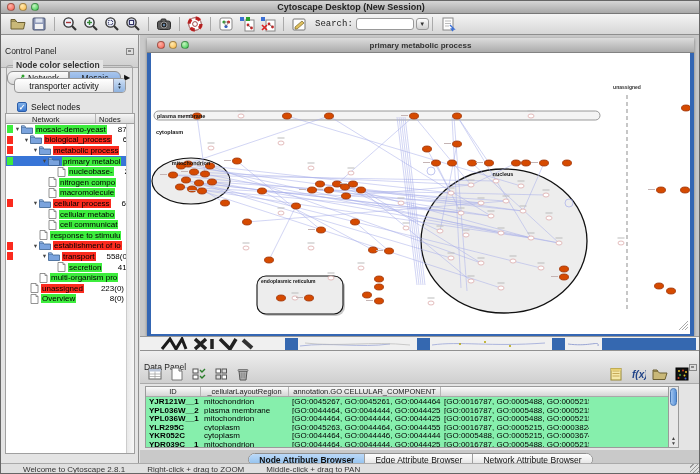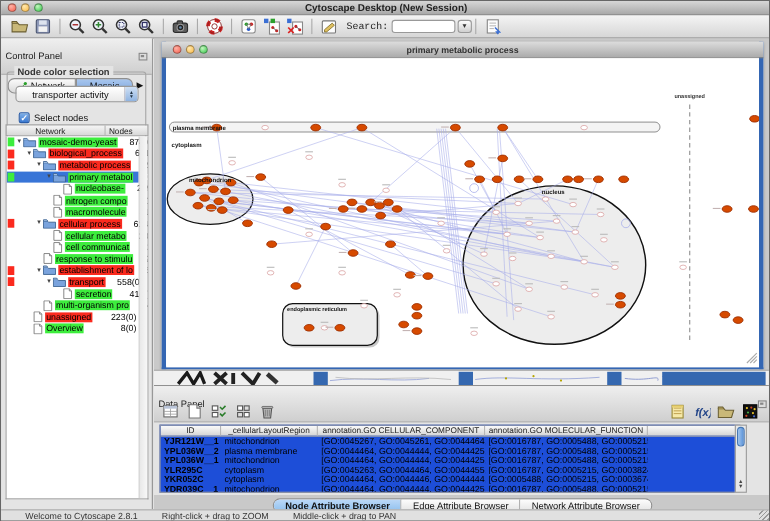--- a/index.html
+++ b/index.html
@@ -88,21 +88,21 @@
   #net-title{position:absolute;left:0;right:0;text-align:center;font-size:8px;font-weight:bold;color:#333;}
   #net-canvas{position:relative;width:539px;height:280px;background:#fff;overflow:hidden;}
 
   #mdi-strip{position:absolute;left:0;top:301px;width:561px;height:14px;overflow:hidden;background:#f0f0f0;border-top:1px solid #999;}
 
   
   #data-panel{position:absolute;left:0;top:315px;width:561px;height:100px;background:#e4e4e4;border-top:1px solid #909090;}
   #dp-toolbar{position:absolute;left:0;top:12px;width:561px;height:22px;display:flex;align-items:center;padding:0 6px;}
   .dp-icon{width:18px;height:18px;margin-right:4px;display:flex;align-items:center;justify-content:center;}
   .dp-right{margin-left:auto;display:flex;}
-  #dp-table{position:absolute;left:5px;top:35px;width:528px;height:62px;background:#1d4ed8;border:1px solid #9a9a9a;overflow:hidden;}
+  #dp-table{position:absolute;left:5px;top:35px;width:528px;height:62px;background:#86efac;border:1px solid #9a9a9a;overflow:hidden;}
   #dp-header{display:flex;height:10px;background:linear-gradient(#fbfbfb,#d5d5d5);border-bottom:1px solid #a8a8a8;font-size:7.5px;color:#222;}
   #dp-header div{border-right:1px solid #b5b5b5;text-align:center;overflow:hidden;white-space:nowrap;flex:none;}
   .dp-row{display:flex;height:8.6px;font-size:8px;color:#000;white-space:nowrap;}
   .dp-row div{overflow:hidden;flex:none;padding-left:3px;}
   .dp-row .c0{font-weight:bold;}
   #dp-vscroll{position:absolute;right:22px;top:35px;width:11px;height:62px;background:#e8e8e8;border:1px solid #9a9a9a;}
   #dp-vthumb{position:absolute;left:1px;top:1px;width:7px;height:18px;border-radius:4px;background:linear-gradient(90deg,#9fc4f0,#5b93d8);border:1px solid #4577b5;}
   .dp-varrows{position:absolute;left:0;bottom:1px;width:9px;font-size:5px;color:#444;text-align:center;line-height:5px;}
 
   
@@ -853,21 +853,20 @@
                   <circle cx="11.5" cy="12.5" r="1" fill="#4466cc"></circle>
                 </svg>
               </span>
             </span>
         </div>
         <div id="dp-table">
           <div id="dp-header">
               <div style="width: 55px;">ID</div>
               <div style="width: 88px;">_cellularLayoutRegion</div>
               <div style="width: 152px;">annotation.GO CELLULAR_COMPONENT</div>
-              <div style="width: 148px;">annotation.GO MOLECULAR_FUNCTION</div>
             </div>
           <div id="dp-rows">
               <div class="dp-row">
                 <div class="c0" style="width: 55px;">YJR121W__1</div>
                 <div class="c1" style="width: 88px;">mitochondrion</div>
                 <div class="c2" style="width: 152px;">[GO:0045267, GO:0045261, GO:0044464, G...</div>
                 <div class="c3" style="width: 148px;">[GO:0016787, GO:0005488, GO:0005215, G...</div>
               </div>
               <div class="dp-row">
                 <div class="c0" style="width: 55px;">YPL036W__2</div>

